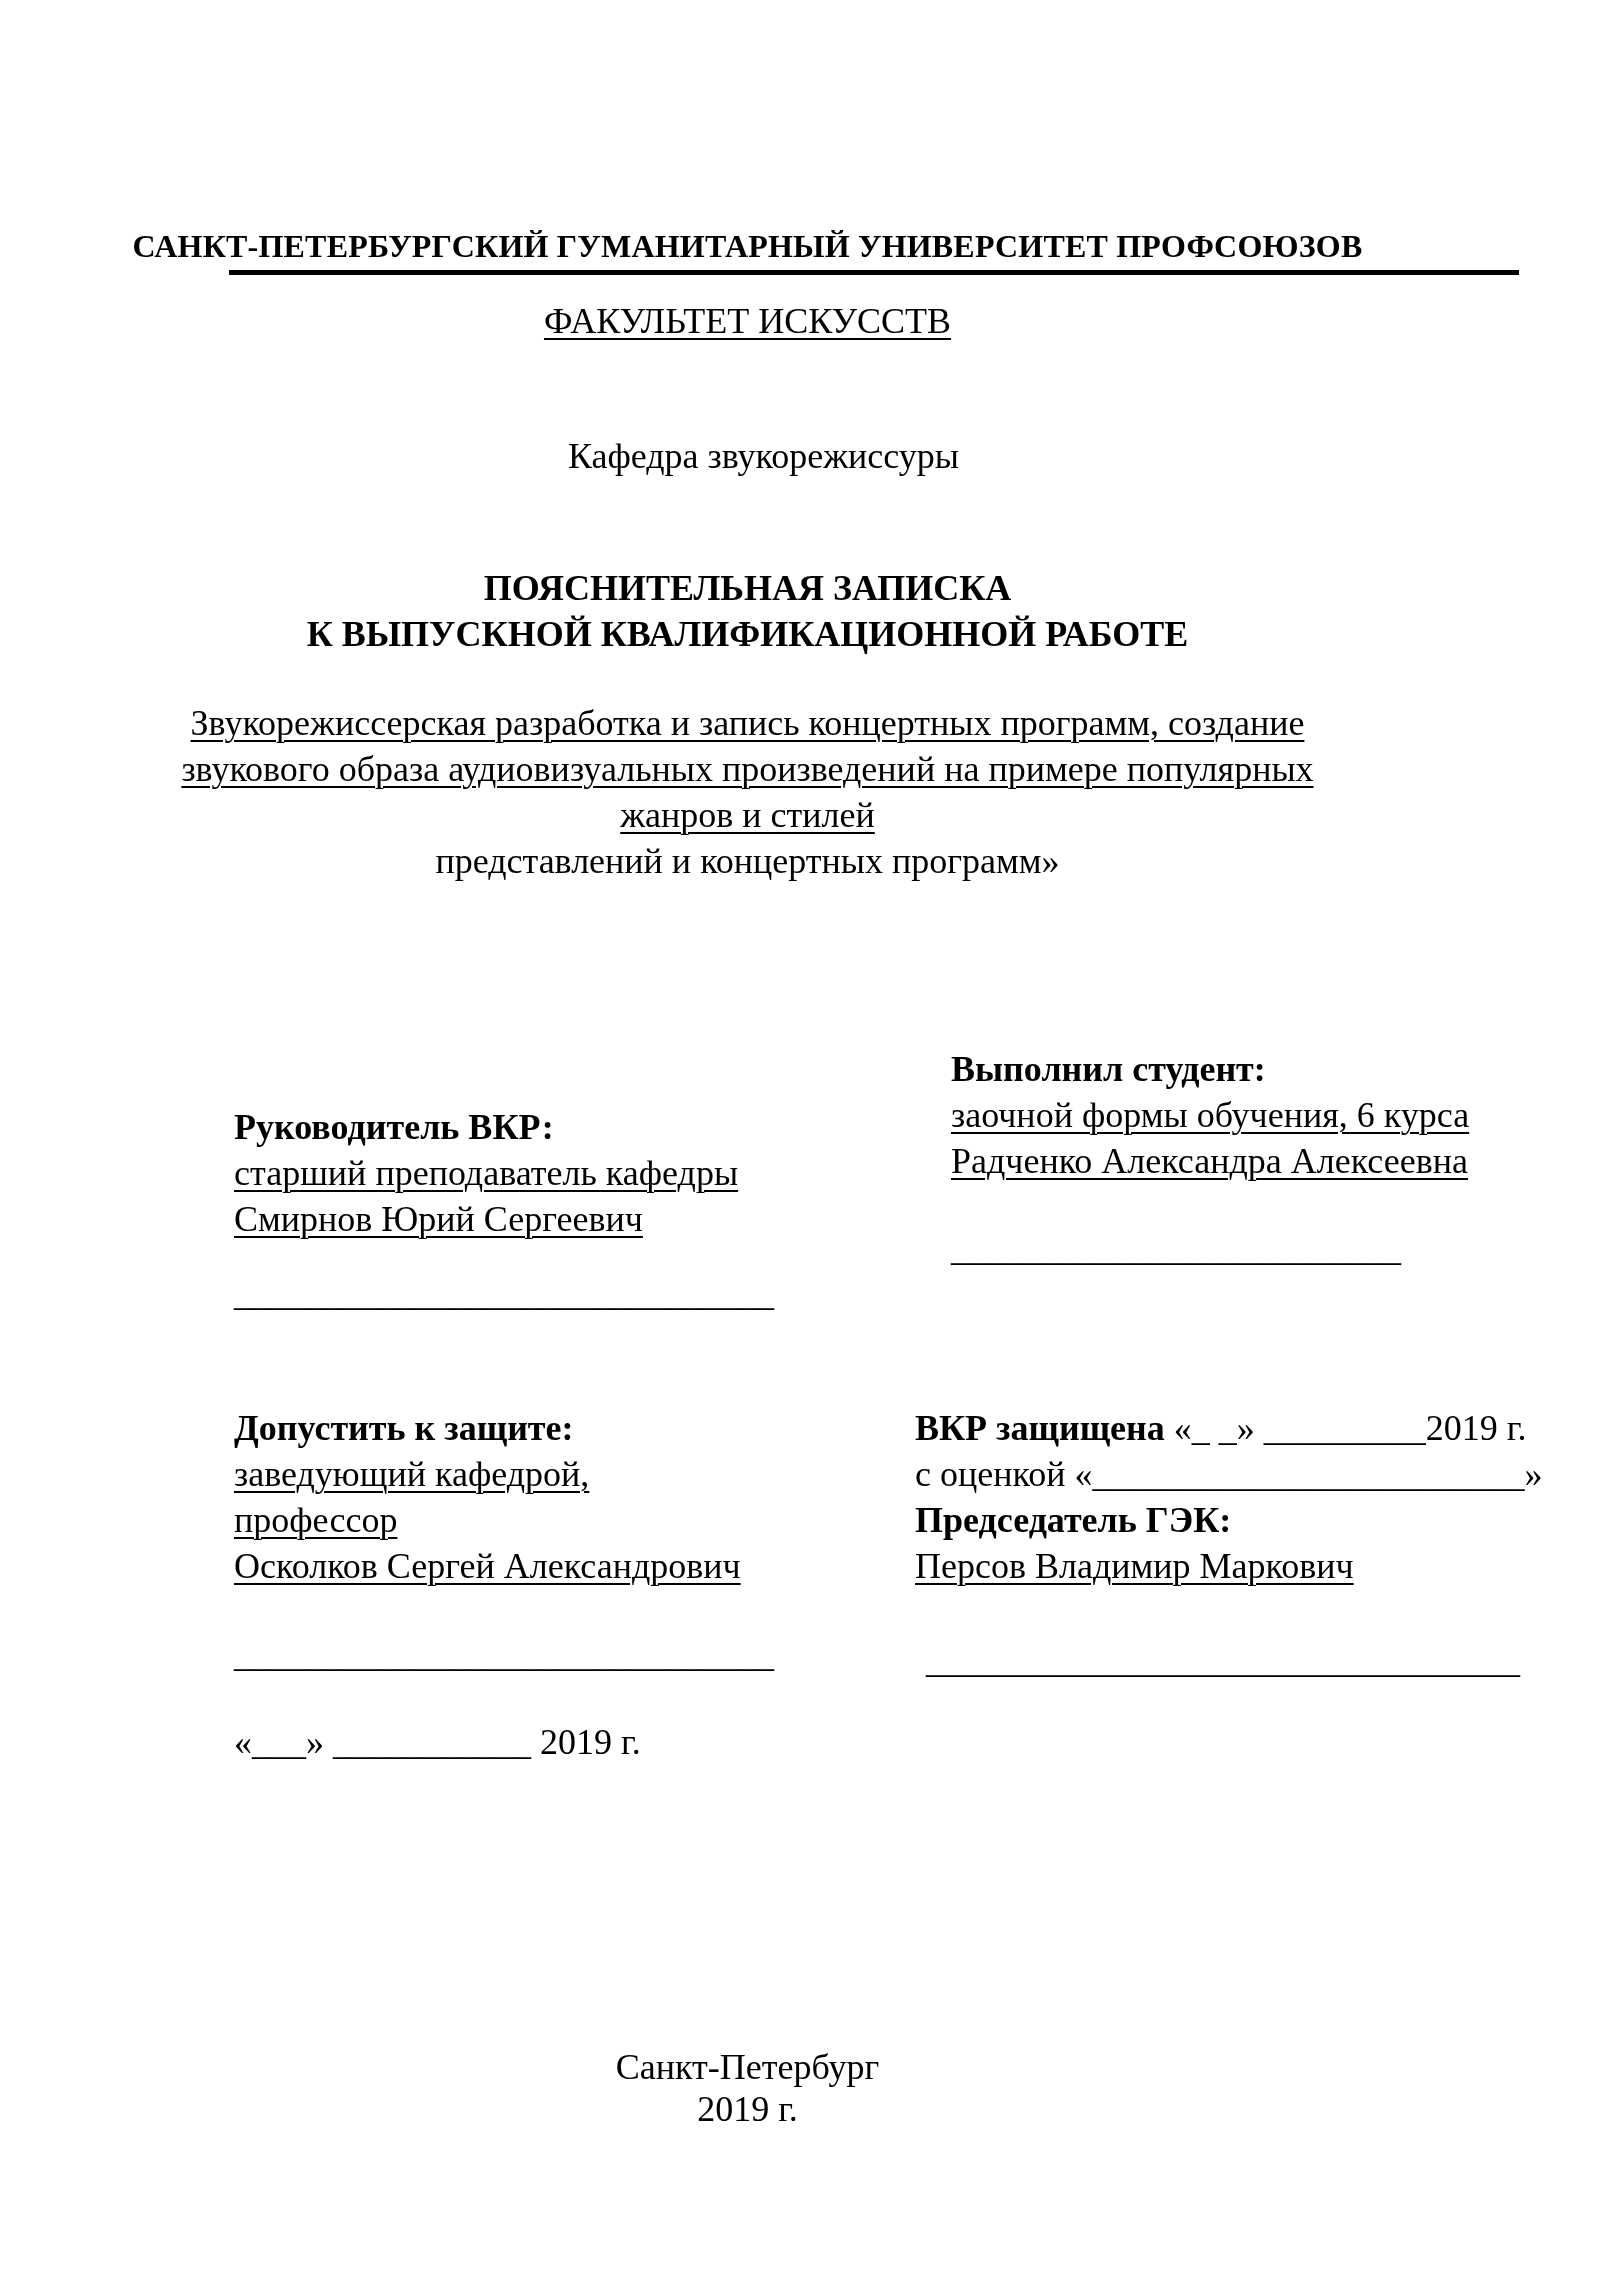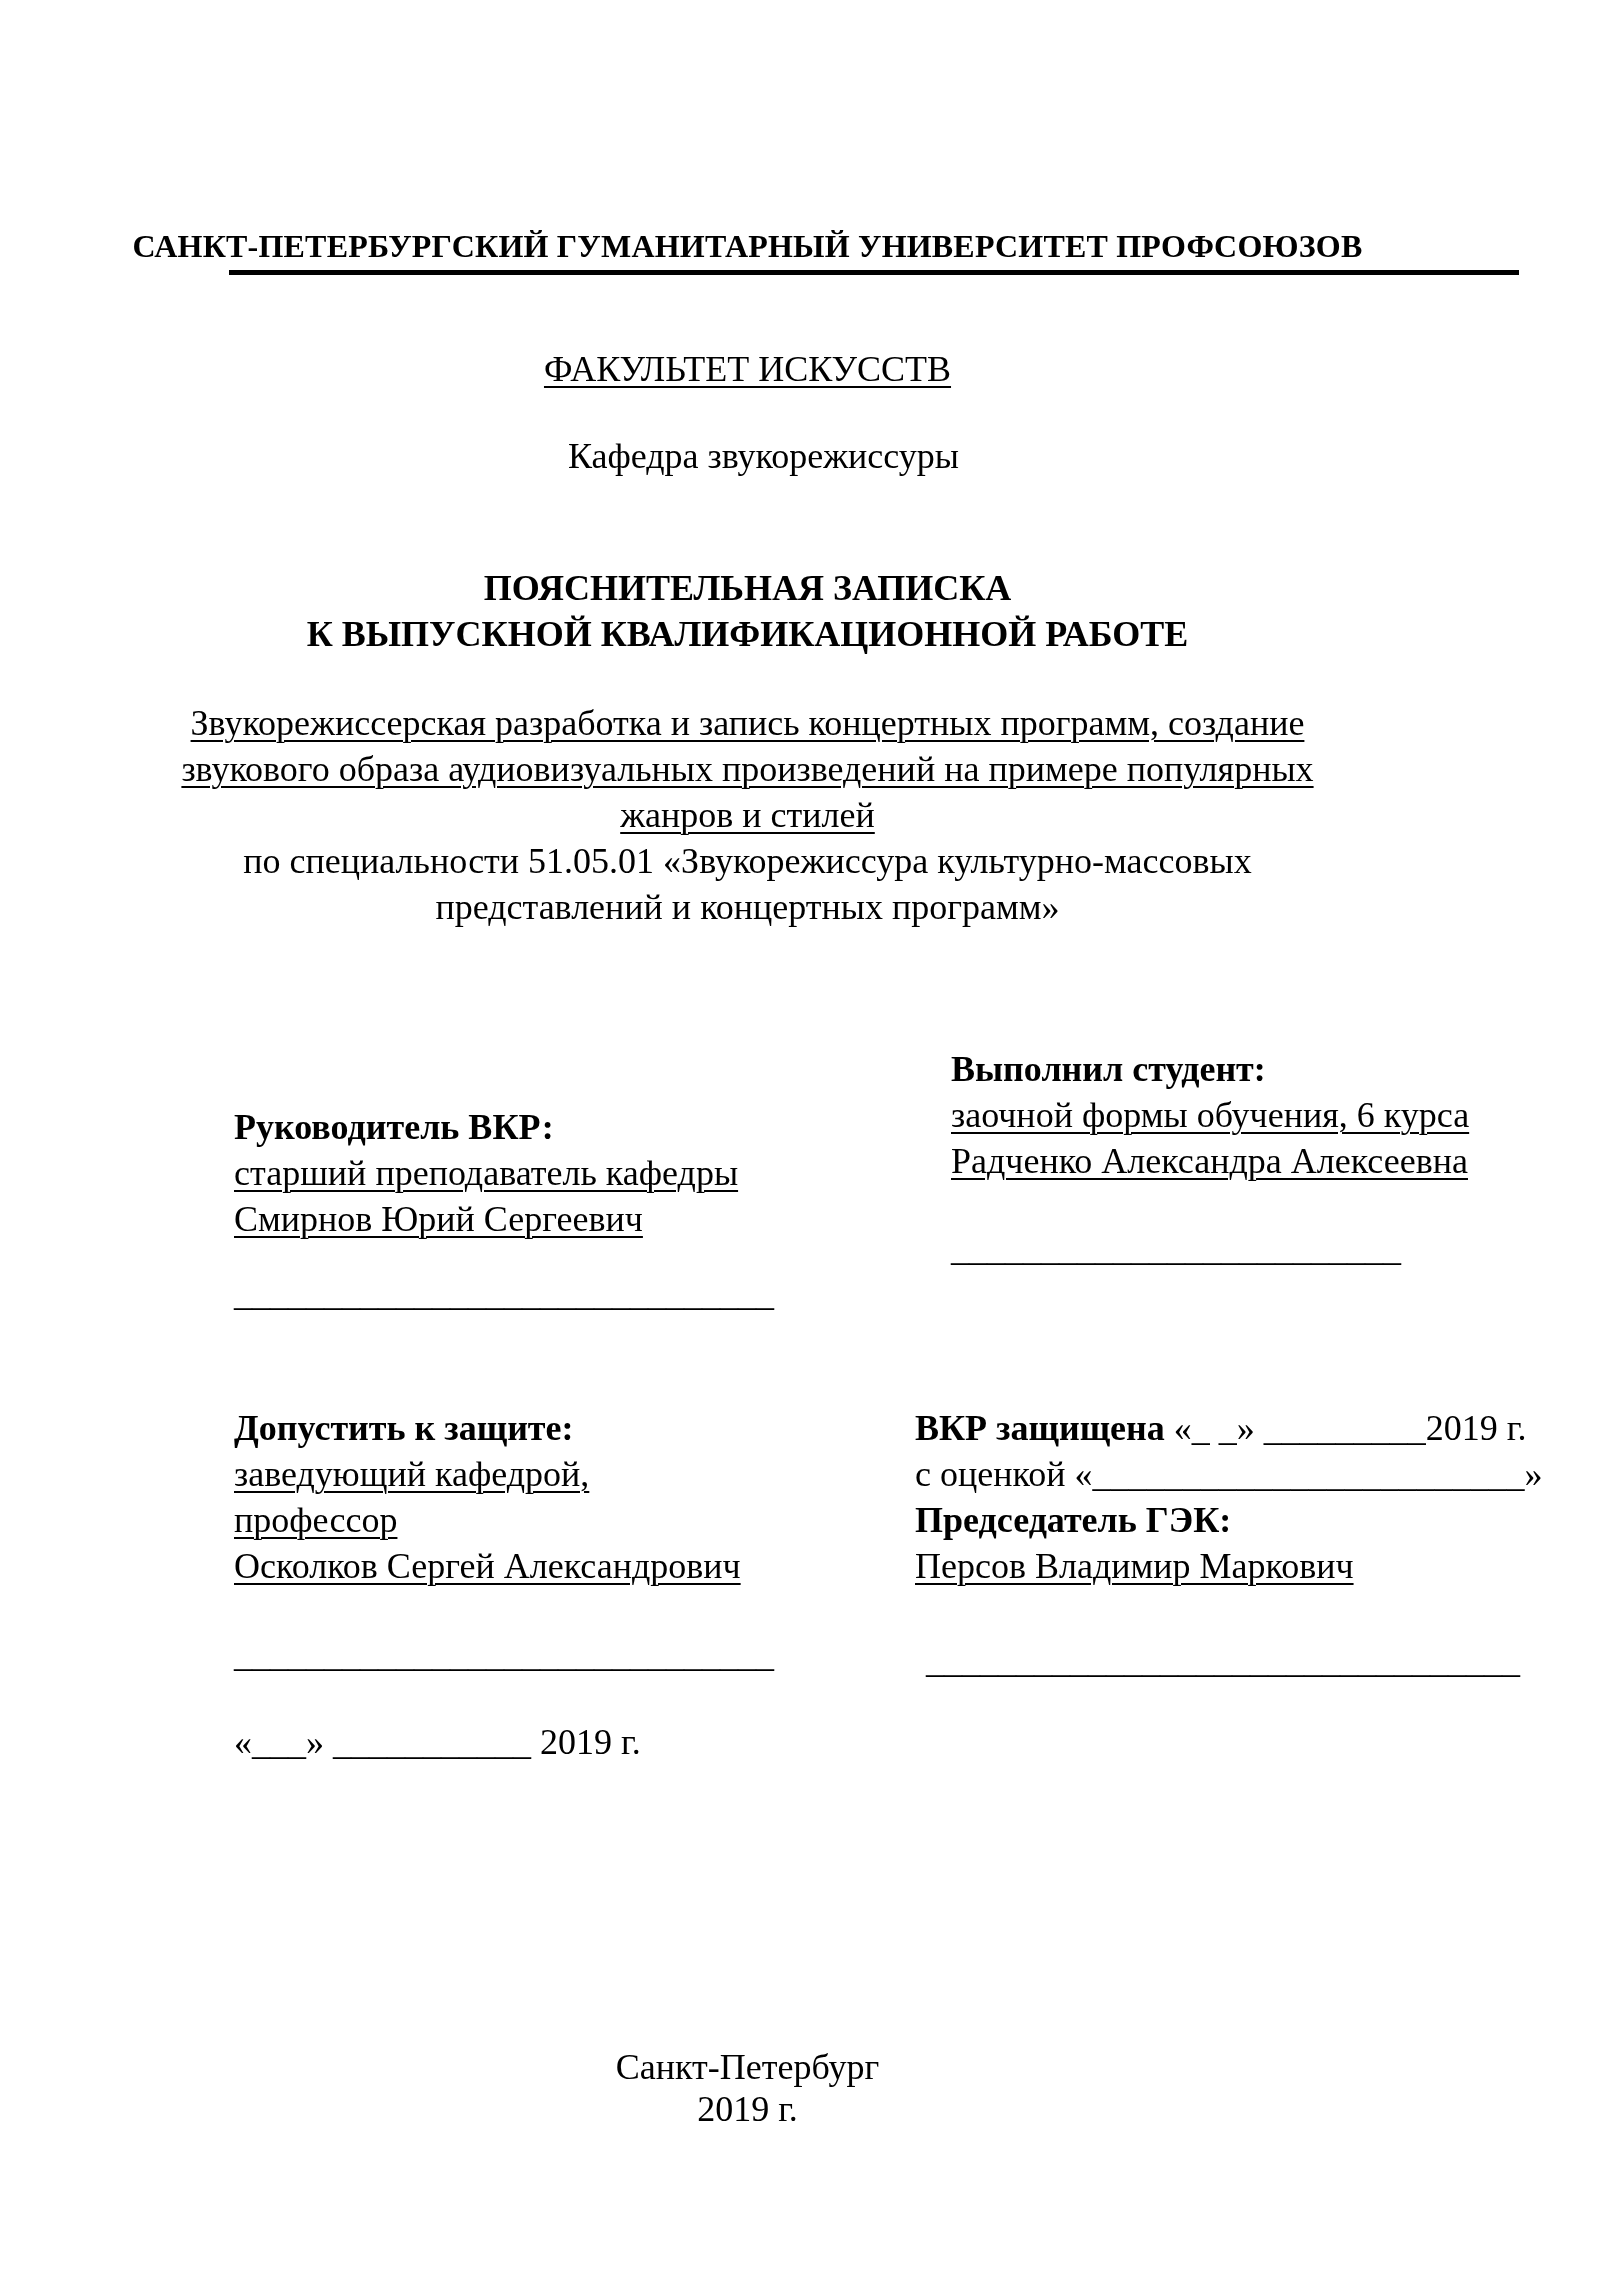--- a/index.html
+++ b/index.html
@@ -5,21 +5,21 @@
   html, body { margin: 0; padding: 0; background: #ffffff; }
   body { width: 1623px; height: 2295px; position: relative; overflow: hidden;
          font-family: "Liberation Serif", "DejaVu Serif", serif; color: #000; }
   .abs { position: absolute; white-space: nowrap; }
   .center { left: 0; width: 1495px; text-align: center; }
   .t { font-size: 36px; line-height: 46px; }
   .b { font-weight: bold; }
   .u { text-decoration: underline; text-decoration-thickness: 2.4px; text-underline-offset: 4.7px; }
   #univ { top: 228px; font-size: 32px; font-weight: bold; letter-spacing: 0.2px; }
   #univ-rule { position: absolute; left: 229px; width: 1290px; top: 270px; height: 4.7px; background: #000; }
-  #faculty { top: 298px; margin-top: 48px; }
+  #faculty { top: 298px; }
   #dept { top: 433px; margin-left: 16px; }
   #title { top: 565px; }
   #topic { top: 700px; }
   .col-l { left: 234px; }
   .col-r { left: 951px; }
   .col-r2 { left: 915px; }
   .sig { letter-spacing: 0; }
 </style>
 </head>
 <body>
@@ -35,21 +35,20 @@
 
 <div class="abs center t b" id="title">
   <div>ПОЯСНИТЕЛЬНАЯ ЗАПИСКА</div>
   <div>К ВЫПУСКНОЙ КВАЛИФИКАЦИОННОЙ РАБОТЕ</div>
 </div>
 
 <div class="abs center t" id="topic">
   <div><span class="u">Звукорежиссерская разработка и запись концертных программ, создание</span></div>
   <div><span class="u">звукового образа аудиовизуальных произведений на примере популярных</span></div>
   <div><span class="u">жанров и стилей</span></div>
-  <div>по специальности 51.05.01 «Звукорежиссура культурно-массовых</div>
   <div>представлений и концертных программ»</div>
 </div>
 
 <div class="abs col-l t" style="top:1104px;">
   <div class="b">Руководитель ВКР:</div>
   <div><span class="u">старший преподаватель кафедры</span></div>
   <div><span class="u">Смирнов Юрий Сергеевич</span></div>
 </div>
 <div class="abs col-l t sig" style="top:1270px;">______________________________</div>
 

